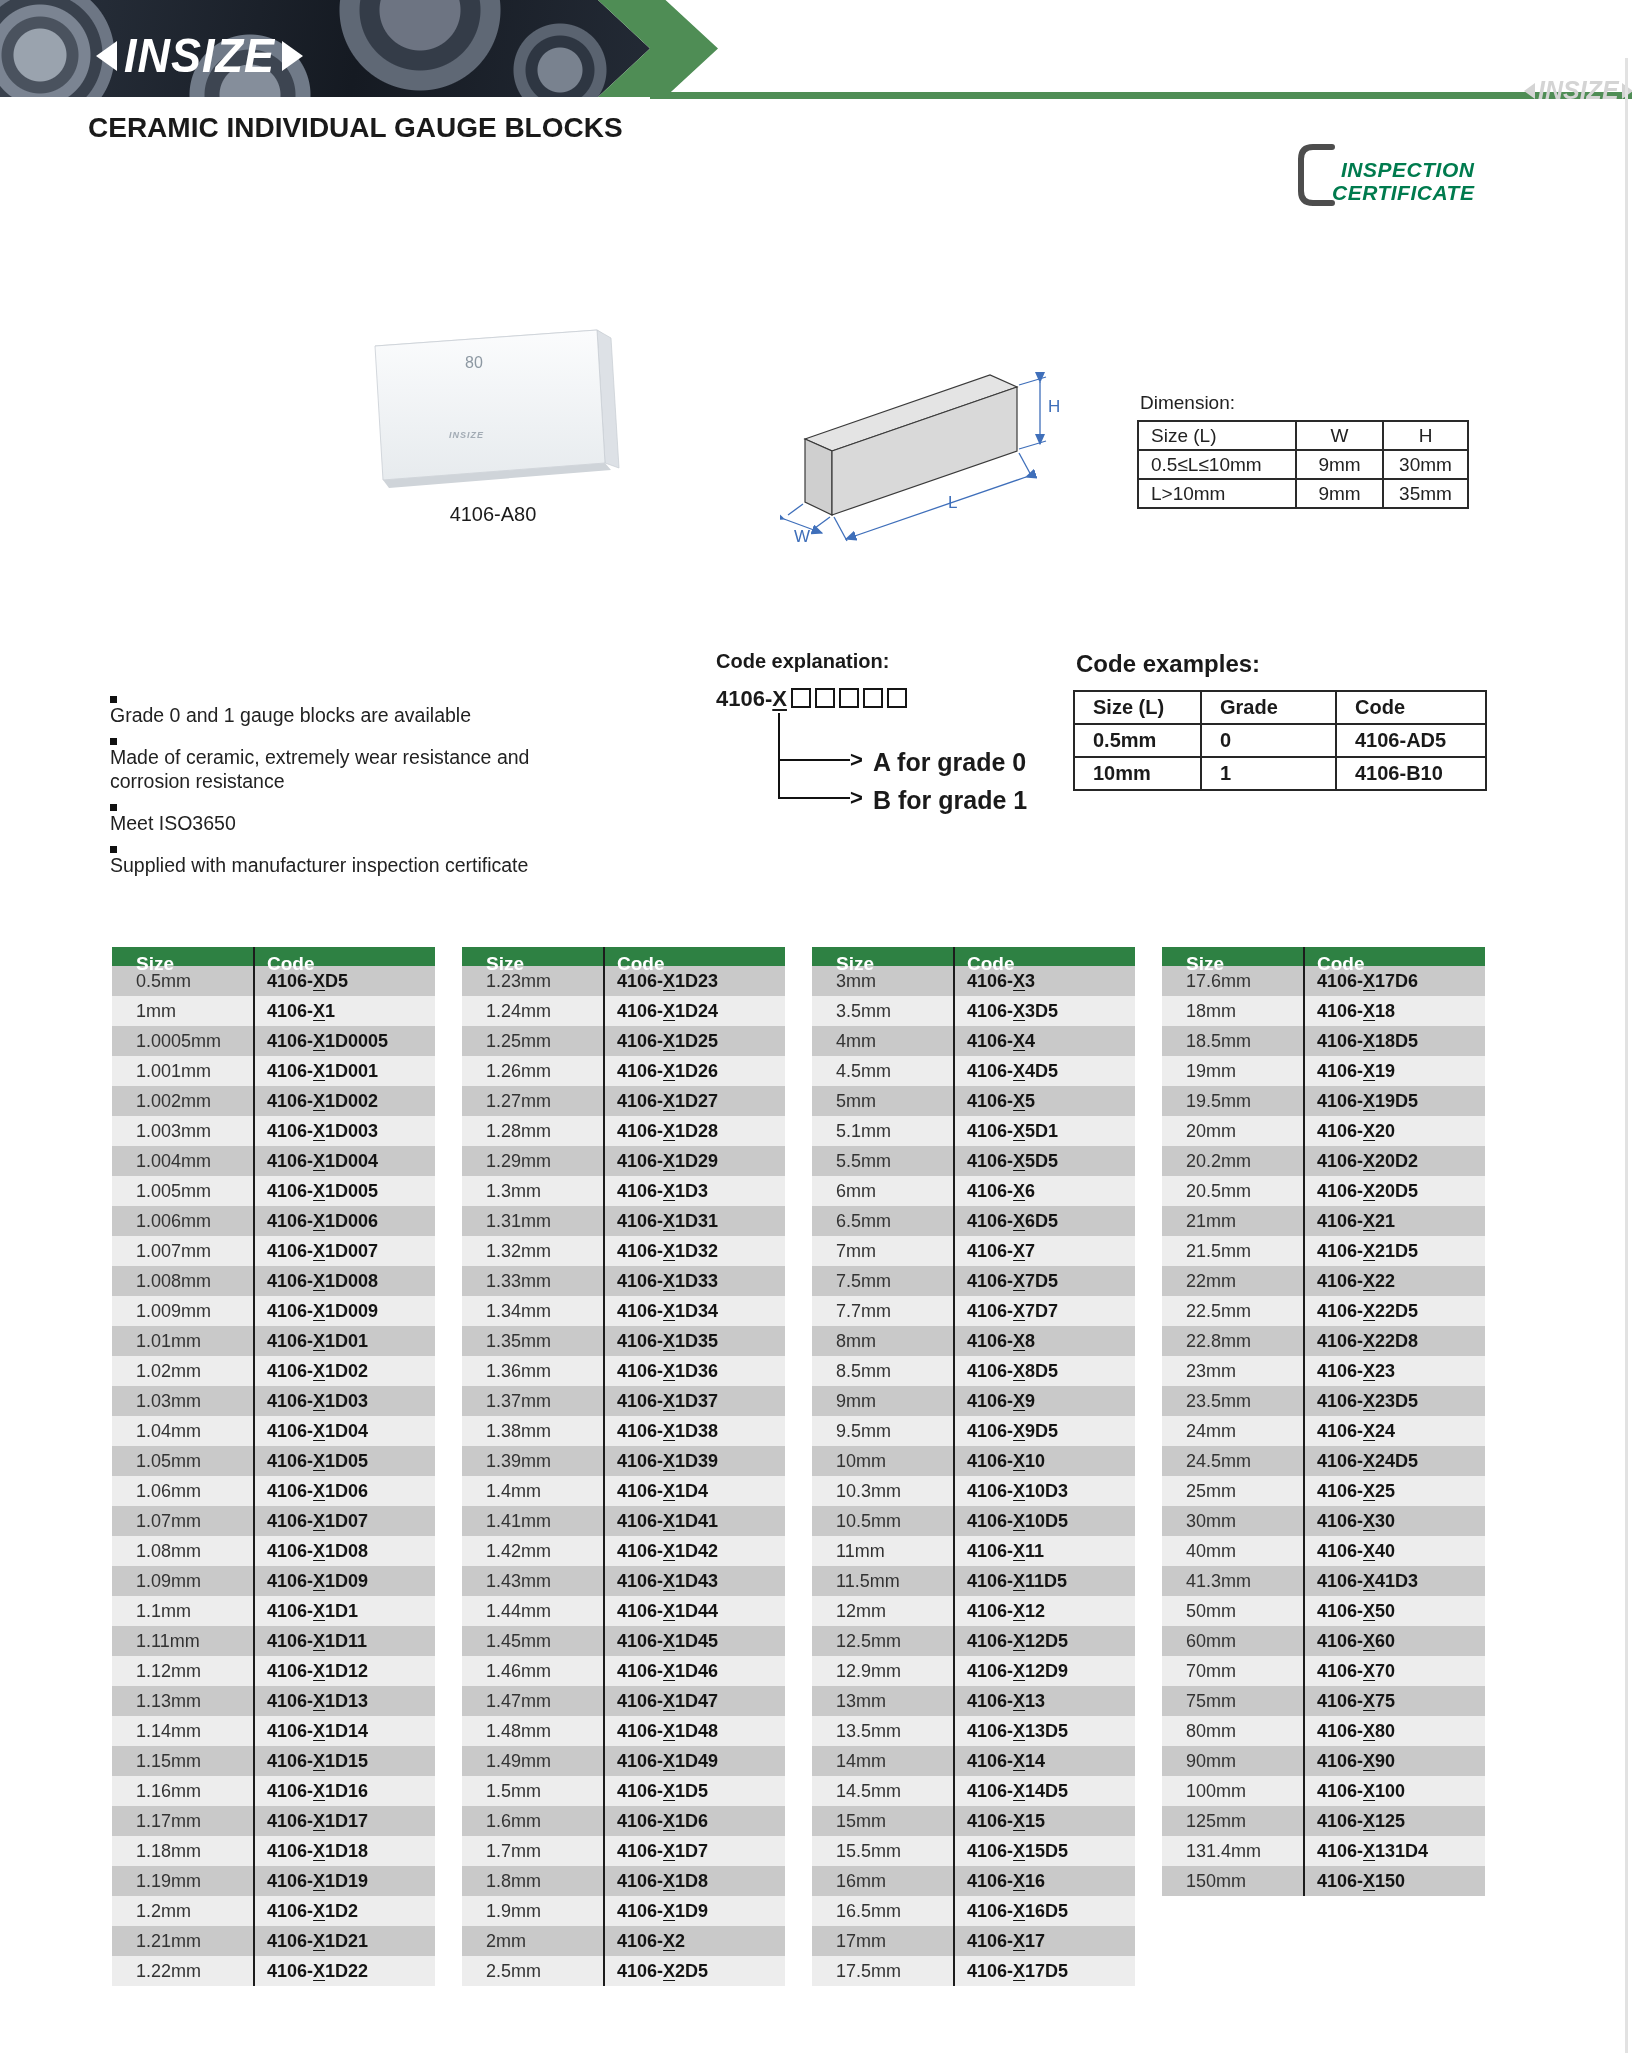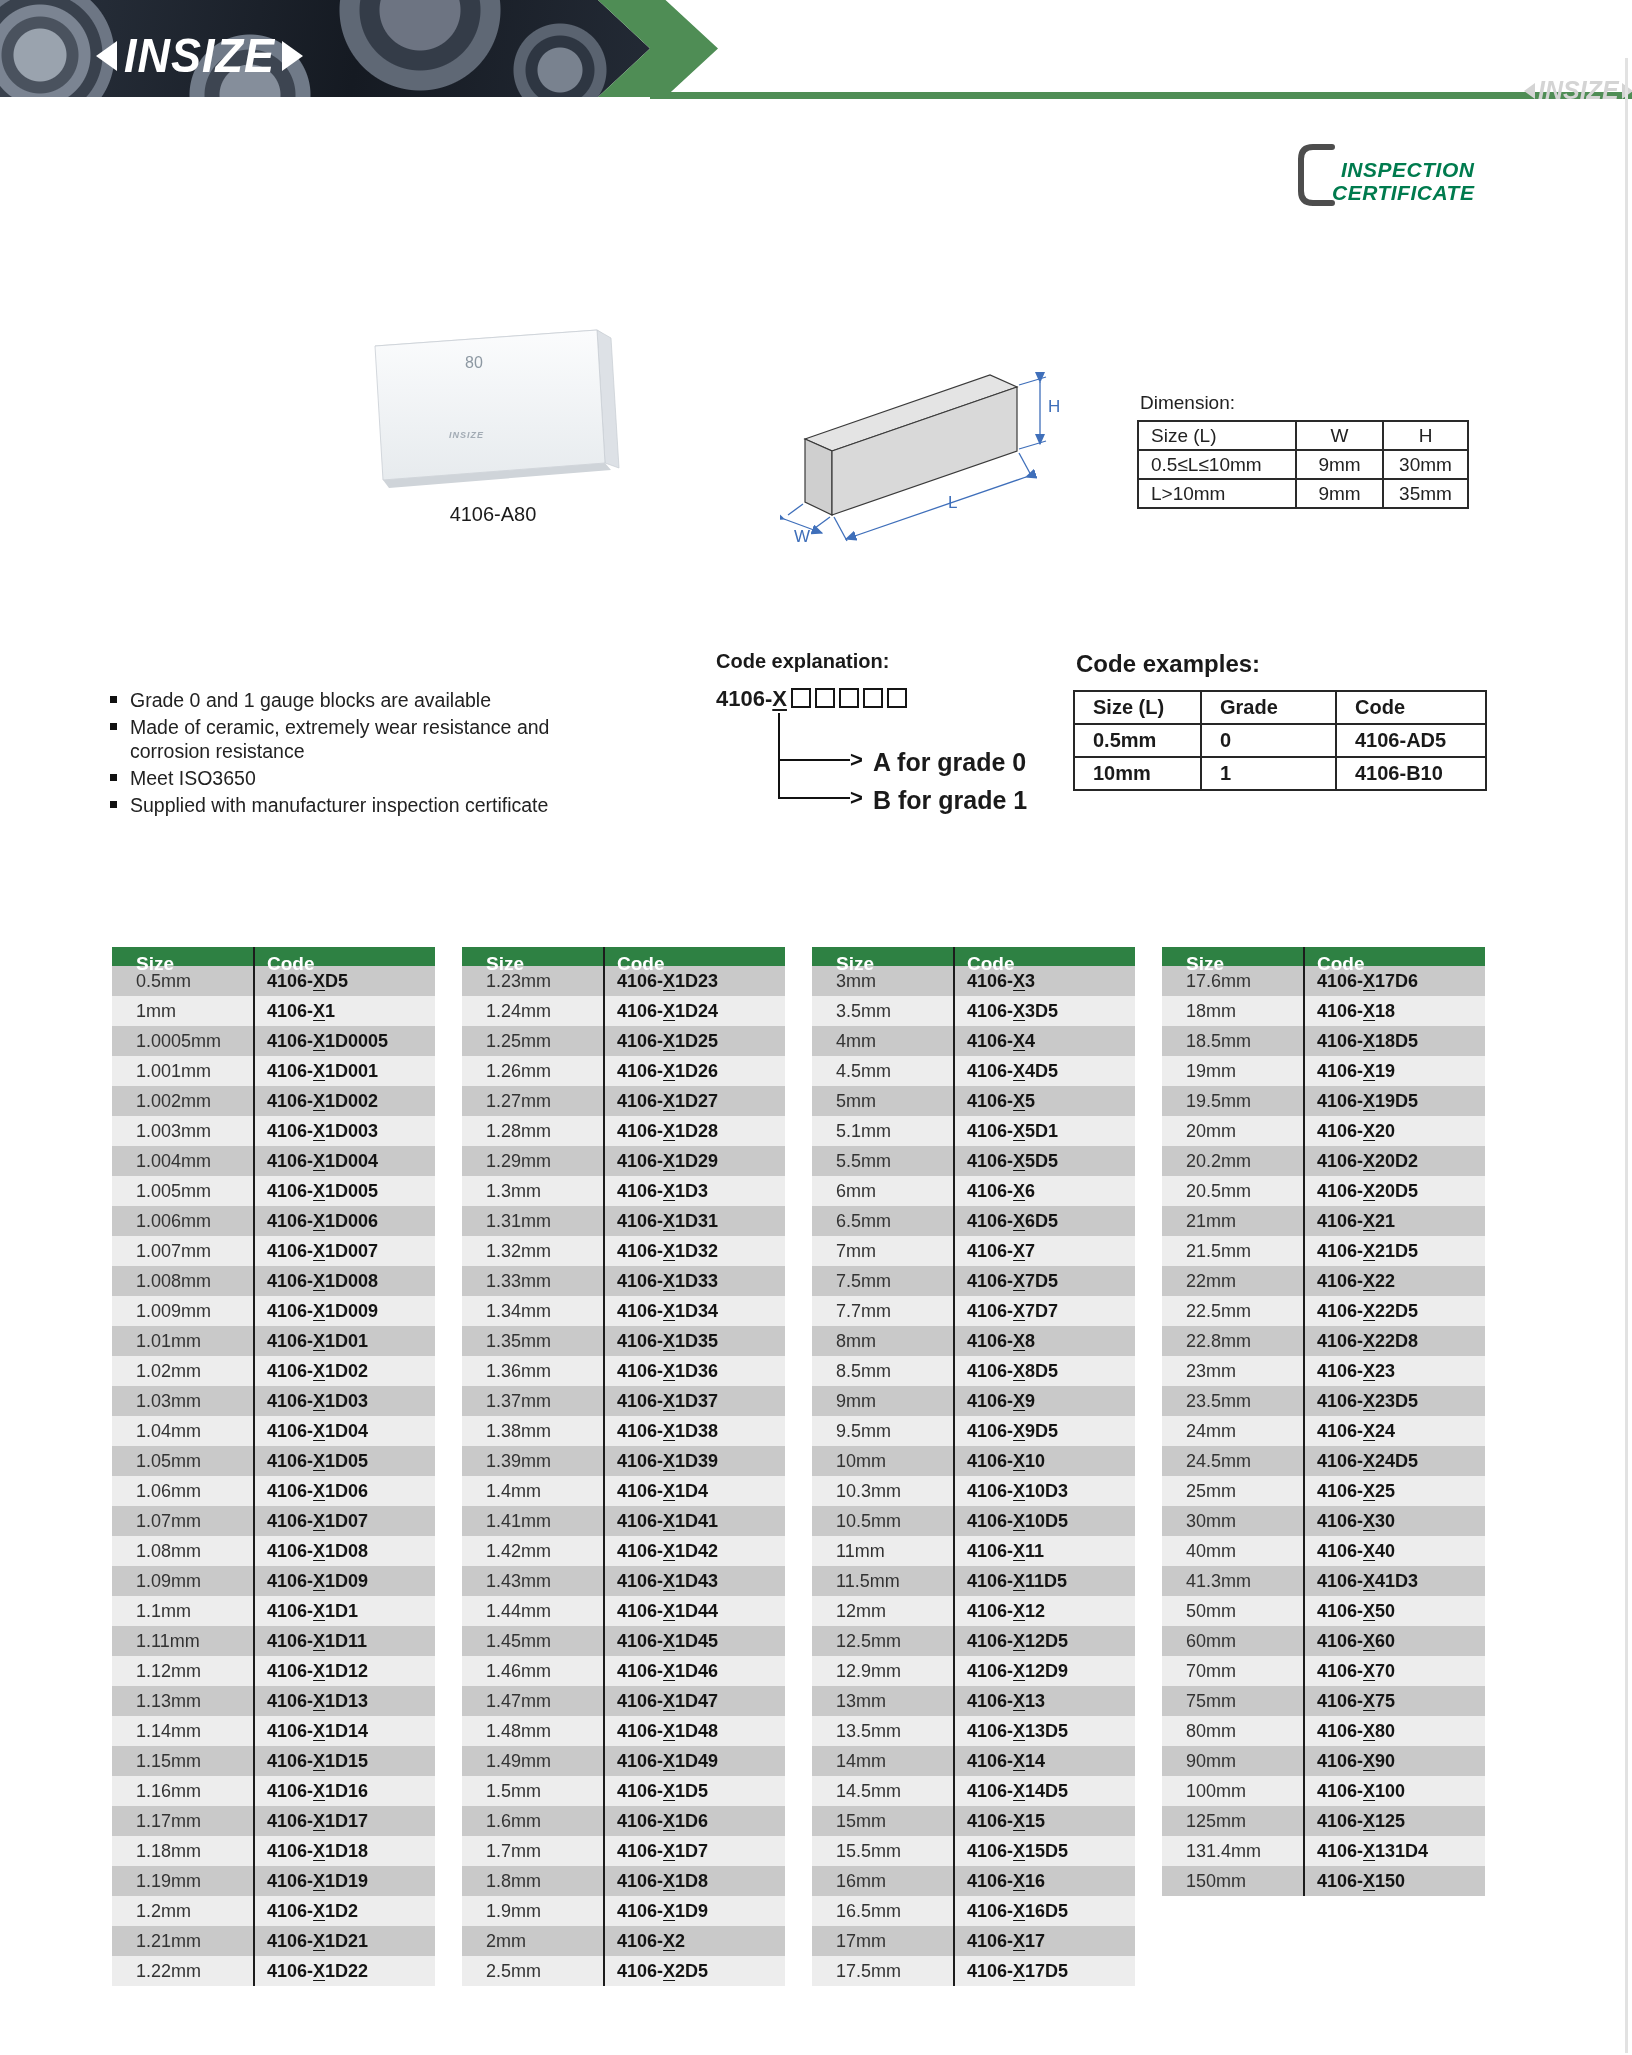--- a/index.html
+++ b/index.html
@@ -52,21 +52,21 @@
 
   
   .dim-label{position:absolute;left:1140px;top:392px;font-size:19px;color:#222;}
   .dim-table{position:absolute;left:1137px;top:420px;width:330px;border-collapse:collapse;table-layout:fixed;}
   .dim-table th,.dim-table td{border:2px solid #2a2a2a;height:27px;font-size:19px;font-weight:normal;
     text-align:center;padding:0;color:#222;}
   .dim-table th:first-child,.dim-table td:first-child{text-align:left;padding-left:12px;}
 
   
   .features{position:absolute;left:110px;top:688px;width:500px;margin:0;padding:0;list-style:none;}
-  .features li{display:flex;margin-bottom:3px;font-size:19.5px;line-height:24px;color:#222;}
+  .features li{display:flex;margin-bottom:3px;font-size:19.5px;line-height:24px;color:#222;flex-direction:column;}
   .blt{flex:0 0 7px;width:7px;height:7px;background:#111;margin:8px 13px 0 0;}
   .ftxt{max-width:460px;}
 
   
   .ce-head{position:absolute;left:716px;top:650px;font-size:20px;font-weight:bold;color:#1a1a1a;}
   .ce-code{position:absolute;left:716px;top:686px;font-size:22px;font-weight:bold;color:#1a1a1a;}
   .ux{text-decoration:underline;text-underline-offset:3px;}
   .cbox{display:inline-block;width:16px;height:16px;border:2px solid #151515;background:#fff;
     margin-left:4px;vertical-align:-2px;}
   .ce-vline{position:absolute;left:778px;top:713px;width:2px;height:86px;background:#111;}
@@ -109,20 +109,21 @@
     </div>
   </div>
   <div class="chev"></div>
   <div class="gline"></div>
   <div class="watermark">
     <span class="wtri wtri-l"></span>
     <span>INSIZE</span>
     <span class="wtri wtri-r"></span>
   </div>
 
+  <h1 class="title">CERAMIC INDIVIDUAL GAUGE BLOCKS</h1>
   <div class="cert">
     <svg width="44" height="66" viewBox="0 0 44 66">
       <path d="M36 5 H17 Q5 5 5 17 V49 Q5 61 17 61 H36" fill="none" stroke="#4d4d4d" stroke-width="6" stroke-linecap="round"></path>
     </svg>
     <div class="cert-text">
       <div>INSPECTION</div>
       <div>CERTIFICATE</div>
     </div>
   </div>
 

